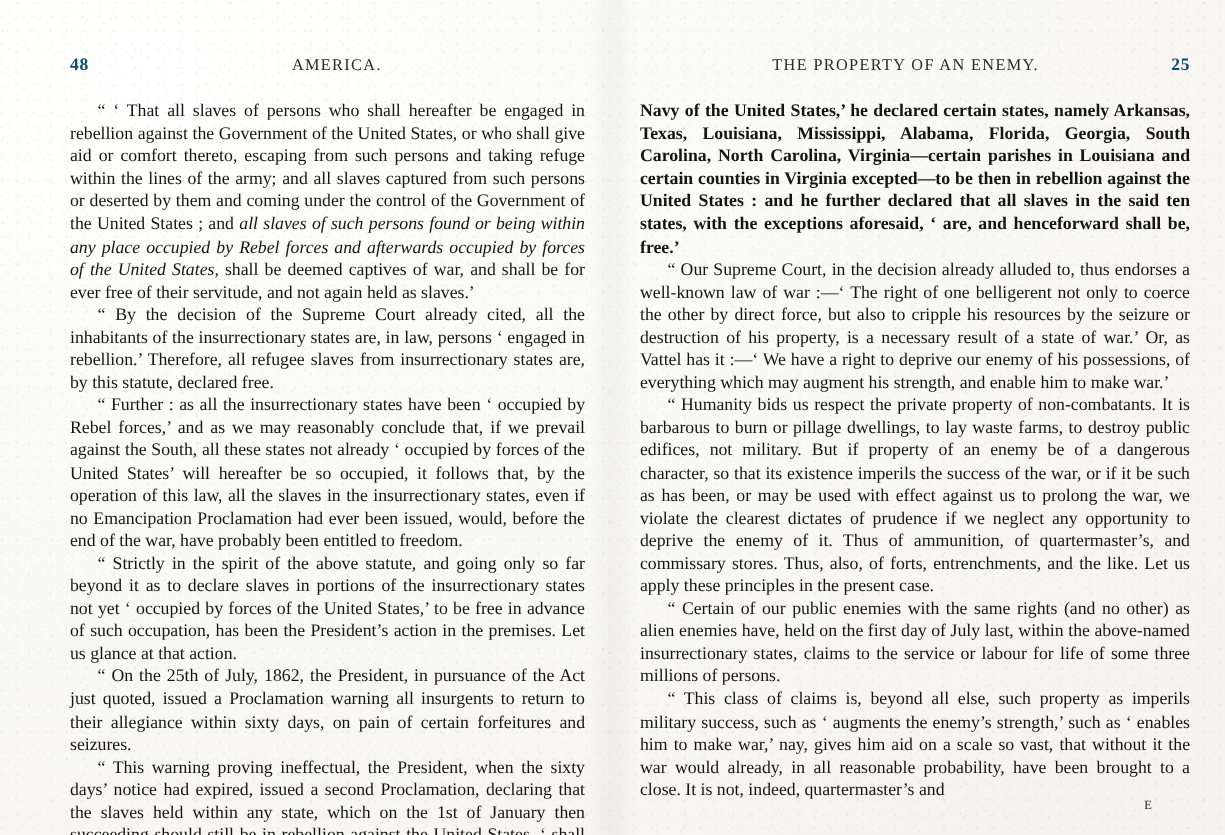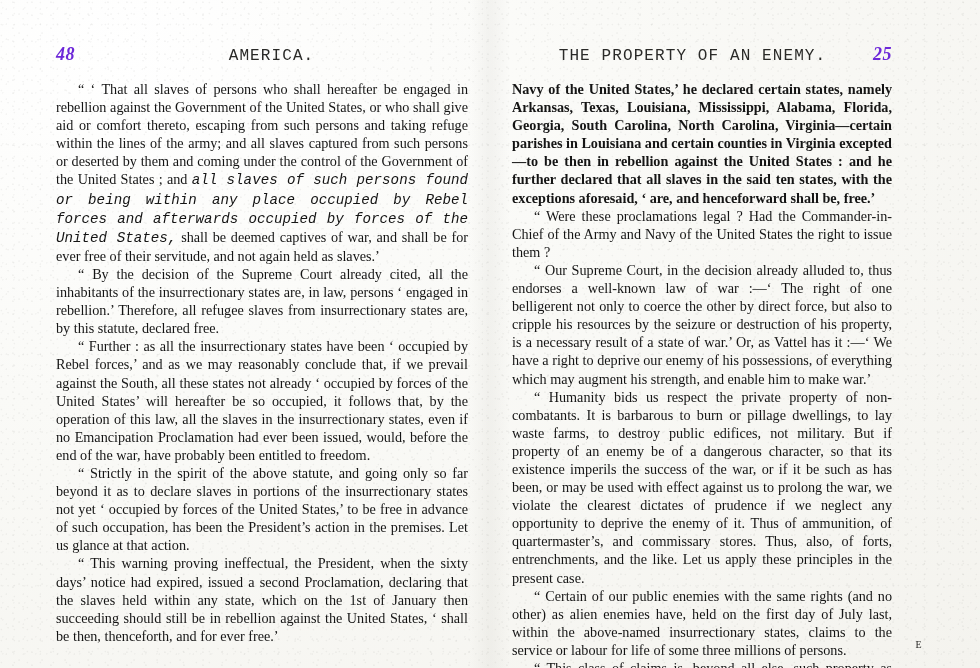--- a/index.html
+++ b/index.html
@@ -52,49 +52,47 @@
     width: 980px;
     height: 668px;
   }
   .page {
     position: relative;
     width: 490px;
     height: 668px;
     box-sizing: border-box;
   }
   .page-left  { padding: 44px 22px 18px 56px; }
-  .page-right { padding: 44px 88px 18px 22px; }
+  .page-right { padding: 44px 28px 18px 22px; }
 
   .running-head {
     display: flex;
     align-items: baseline;
     height: 20px;
     margin-bottom: 16px;
     font-size: 10.5px;
     letter-spacing: .9px;
   }
   .rh-left  { justify-content: flex-start; }
   .rh-right { justify-content: flex-start; }
 
   .folio {
-    font-size: 18px;
+    font-size: 14px;
     font-weight: 700;
     letter-spacing: .5px;
-    color: #6d28d9;
+    color: #0c4a6e;
     flex: 0 0 auto;
-    font-style: italic;
   }
   .head-title {
     flex: 1 1 auto;
     text-align: center;
-    font-size: 16px;
+    font-size: 13px;
     letter-spacing: 1.1px;
     color: #2a2a28;
     text-transform: uppercase;
-    font-family: Liberation Mono, monospace;
   }
   .rh-right .head-title { text-align: center; }
 
   .col {
     font-size: 14.2px;
     line-height: 18.1px;
     text-align: justify;
     text-justify: inter-word;
     color: #141414;
   }
@@ -102,21 +100,20 @@
     margin: 0;
     text-indent: 1.55em;
     hyphens: manual;
   }
   .col p.cont {
     text-indent: 0;
     font-weight: bold;
   }
   em, .it {
     font-style: italic;
-    font-family: Liberation Mono, monospace;
   }
 
   .signature {
     position: absolute;
     right: 58px;
     bottom: 18px;
     font-size: 10px;
     letter-spacing: .5px;
     color: #2a2a28;
   }
@@ -140,37 +137,37 @@
 
     <div class="col">
       <p><span>“ ‘ That all slaves of persons who shall hereafter be engaged in rebellion against the Government of the United States, or who shall give aid or comfort thereto, escaping from such persons and taking refuge within the lines of the army; and all slaves captured from such persons or deserted by them and coming under the control of the Government of the United States ; and </span><em class="it">all slaves of such persons found or being within any place occupied by Rebel forces and afterwards occupied by forces of the United States,</em><span> shall be deemed captives of war, and shall be for ever free of their servitude, and not again held as slaves.’</span></p>
 
       <p><span>“ By the decision of the Supreme Court already cited, all the inhabitants of the insurrectionary states are, in law, persons ‘ engaged in rebellion.’ Therefore, all refugee slaves from insurrectionary states are, by this statute, declared free.</span></p>
 
       <p><span>“ Further : as all the insurrectionary states have been ‘ occupied by Rebel forces,’ and as we may reasonably conclude that, if we prevail against the South, all these states not already ‘ occupied by forces of the United States’ will hereafter be so occupied, it follows that, by the operation of this law, all the slaves in the insurrectionary states, even if no Emancipation Proclamation had ever been issued, would, before the end of the war, have probably been entitled to freedom.</span></p>
 
       <p><span>“ Strictly in the spirit of the above statute, and going only so far beyond it as to declare slaves in portions of the insurrectionary states not yet ‘ occupied by forces of the United States,’ to be free in advance of such occupation, has been the President’s action in the premises. Let us glance at that action.</span></p>
 
+      <p><span>“ On the 25th of July, 1862, the President, in pursuance of the Act just quoted, issued a Proclamation warning all insurgents to return to their allegiance within sixty days, on pain of certain forfeitures and seizures.</span></p>
 
       <p><span>“ This warning proving ineffectual, the President, when the sixty days’ notice had expired, issued a second Proclamation, declaring that the slaves held within any state, which on the 1st of January then succeeding should still be in rebellion against the United States, ‘ shall be then, thenceforth, and for ever free.’</span></p>
 
     </div>
   </div>
 
   <div class="page page-right">
 
     <div class="running-head rh-right">
       <span class="head-title">THE PROPERTY OF AN ENEMY.</span>
       <span class="folio">25</span>
     </div>
 
     <div class="col">
       <p class="cont"><span>Navy of the United States,’ he declared certain states, namely Arkansas, Texas, Louisiana, Mississippi, Alabama, Florida, Georgia, South Carolina, North Carolina, Virginia—certain parishes in Louisiana and certain counties in Virginia excepted—to be then in rebellion against the United States : and he further declared that all slaves in the said ten states, with the exceptions aforesaid, ‘ are, and henceforward shall be, free.’</span></p>
 
-      <p><span>“ Were these proclamations legal ? Had the Commander-in-Chief of the Army and Navy of the United States the right to issue them ?</span></p>
 
       <p><span>“ Our Supreme Court, in the decision already alluded to, thus endorses a well-known law of war :—‘ The right of one belligerent not only to coerce the other by direct force, but also to cripple his resources by the seizure or destruction of his property, is a necessary result of a state of war.’ Or, as Vattel has it :—‘ We have a right to deprive our enemy of his possessions, of everything which may augment his strength, and enable him to make war.’</span></p>
 
       <p><span>“ Humanity bids us respect the private property of non-combatants. It is barbarous to burn or pillage dwellings, to lay waste farms, to destroy public edifices, not military. But if property of an enemy be of a dangerous character, so that its existence imperils the success of the war, or if it be such as has been, or may be used with effect against us to prolong the war, we violate the clearest dictates of prudence if we neglect any opportunity to deprive the enemy of it. Thus of ammunition, of quartermaster’s, and commissary stores. Thus, also, of forts, entrenchments, and the like. Let us apply these principles in the present case.</span></p>
 
       <p><span>“ Certain of our public enemies with the same rights (and no other) as alien enemies have, held on the first day of July last, within the above-named insurrectionary states, claims to the service or labour for life of some three millions of persons.</span></p>
 
       <p><span>“ This class of claims is, beyond all else, such property as imperils military success, such as ‘ augments the enemy’s strength,’ such as ‘ enables him to make war,’ nay, gives him aid on a scale so vast, that without it the war would already, in all reasonable probability, have been brought to a close. It is not, indeed, quartermaster’s and</span></p>
     </div>
 

